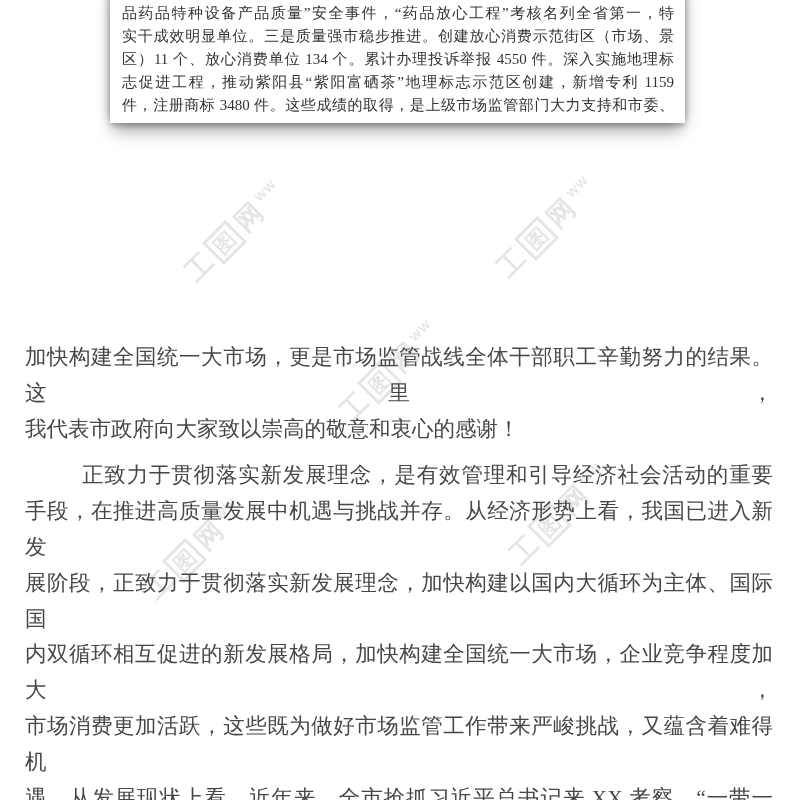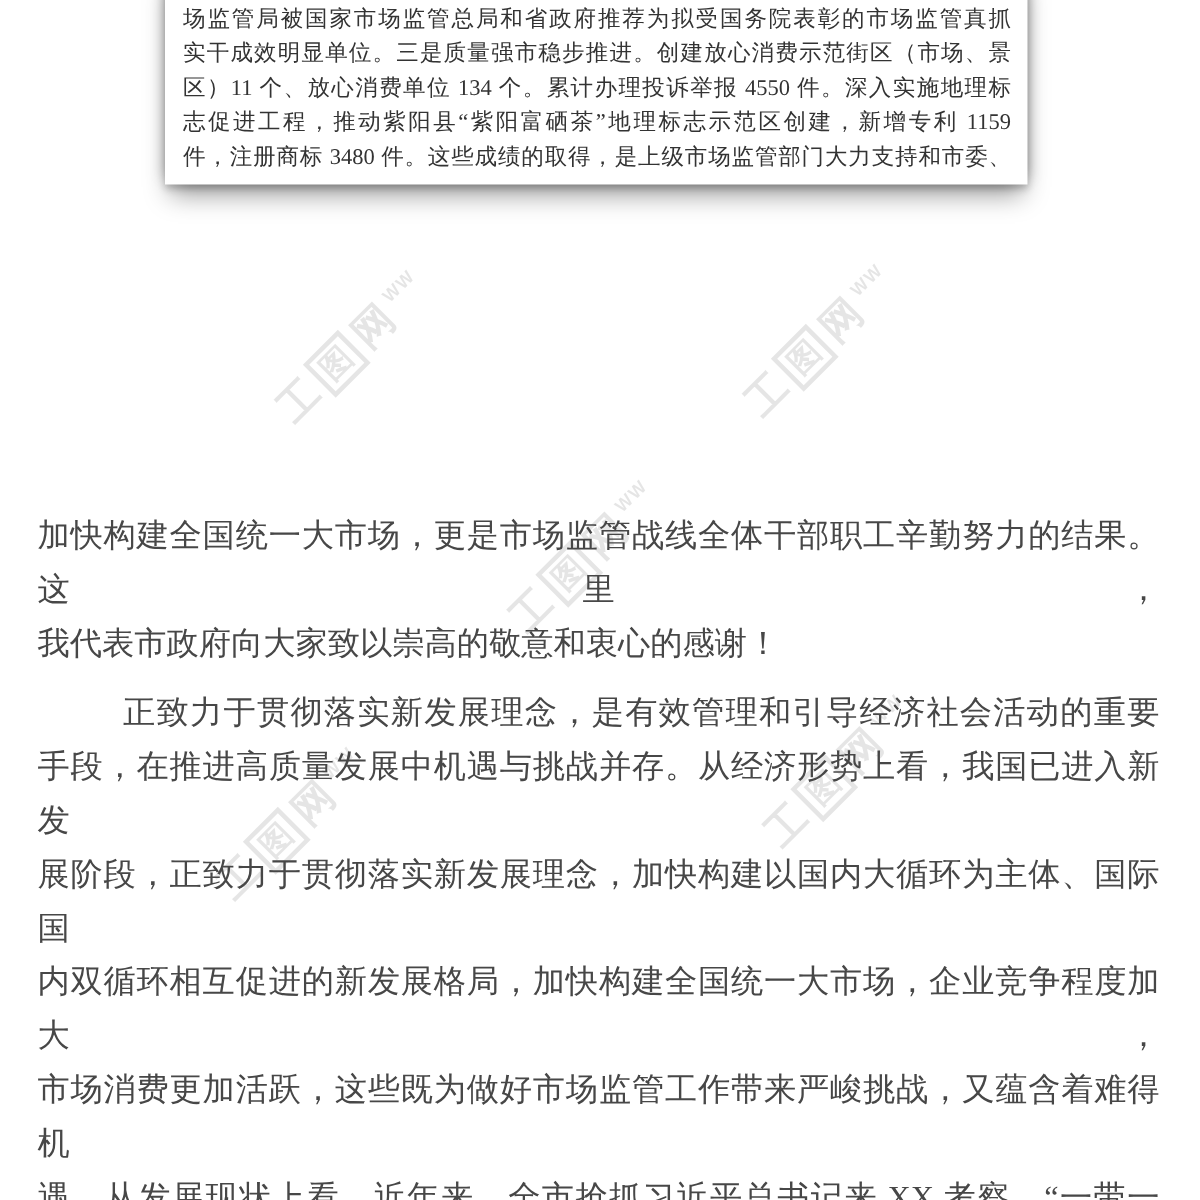--- a/index.html
+++ b/index.html
@@ -110,21 +110,21 @@
 </div>
 <div class="watermark wm-5">
   <span class="wm-char">工</span>
   <span class="wm-logo">图</span>
   <span class="wm-char">网</span>
   <span class="wm-www">WW</span>
 </div>
 
 <div class="page1-preview">
     <div class="line">安全底线有效守牢。全年未发生一起较大及以上“食</div>
-    <div class="line">场监管局被国家市场监管总局和省政府推荐为拟受国务院表彰的市场监管真抓</div>
+    <div class="line">品药品特种设备产品质量”安全事件，“药品放心工程”考核名列全省第一，特</div>
     <div class="line">实干成效明显单位。三是质量强市稳步推进。创建放心消费示范街区（市场、景</div>
     <div class="line">区）11 个、放心消费单位 134 个。累计办理投诉举报 4550 件。深入实施地理标</div>
     <div class="line">志促进工程，推动紫阳县“紫阳富硒茶”地理标志示范区创建，新增专利 1159</div>
     <div class="line">件，注册商标 3480 件。这些成绩的取得，是上级市场监管部门大力支持和市委、</div>
   </div>
 
 <div class="body-text">
   <div class="para para-1">
       <div class="line">加快构建全国统一大市场，更是市场监管战线全体干部职工辛勤努力的结果。这里，</div>
       <div class="line">我代表市政府向大家致以崇高的敬意和衷心的感谢！</div>

